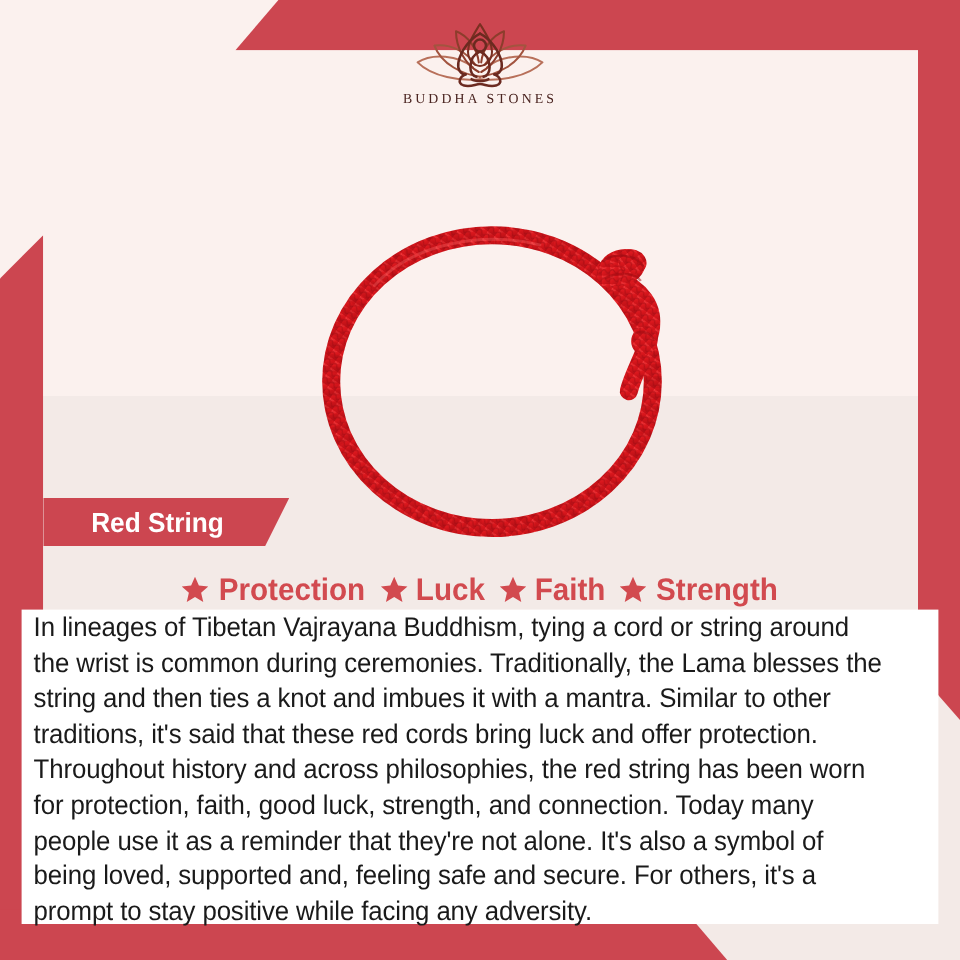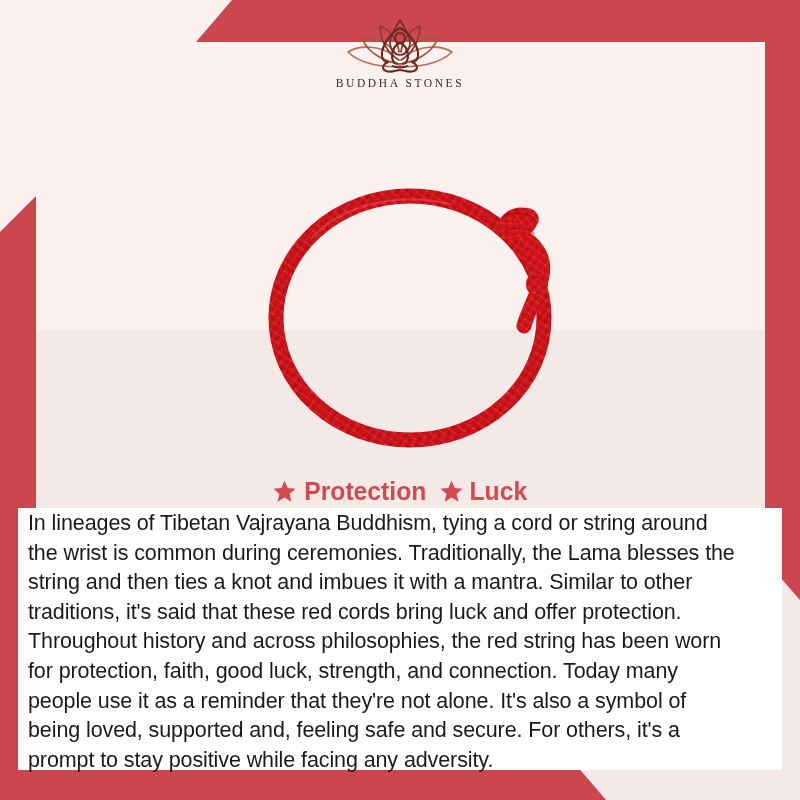--- a/index.html
+++ b/index.html
@@ -281,40 +281,59 @@
 
       <g>
         <ellipse cx="287" cy="124" rx="11" ry="12" fill="url(#braid)" transform="rotate(10 287 124)"></ellipse>
         <path d="M279 118 C 286 114, 293 118, 295 124" stroke="#9d0c12" stroke-width="1.8" fill="none" opacity="0.55"></path>
       </g>
 
       <path d="M62 78 C 92 44, 150 32, 200 44" stroke="#ff6b6b" stroke-width="2.4" fill="none" opacity="0.35" stroke-linecap="round"></path>
     </svg>
   </div>
 
+  <div class="ribbon">
+    <span class="ribbon-text">Red String</span>
+  </div>
 
   <div class="benefits">
     <span class="benefit">
       <span class="star-icon">
         <svg viewBox="0 0 24 24" xmlns="http://www.w3.org/2000/svg">
             <polygon points="12,1.6 15.1,8.6 22.6,9.3 16.9,14.3 18.6,21.8 12,17.8 5.4,21.8 7.1,14.3 1.4,9.3 8.9,8.6" fill="#d24a4f"></polygon>
           </svg>
       </span>
       <span class="benefit-label">Protection</span>
     </span>
 
     <span class="benefit">
       <span class="star-icon">
         <svg viewBox="0 0 24 24" xmlns="http://www.w3.org/2000/svg">
             <polygon points="12,1.6 15.1,8.6 22.6,9.3 16.9,14.3 18.6,21.8 12,17.8 5.4,21.8 7.1,14.3 1.4,9.3 8.9,8.6" fill="#d24a4f"></polygon>
           </svg>
       </span>
       <span class="benefit-label">Luck</span>
     </span>
 
-
+    <span class="benefit">
+      <span class="star-icon">
+        <svg viewBox="0 0 24 24" xmlns="http://www.w3.org/2000/svg">
+            <polygon points="12,1.6 15.1,8.6 22.6,9.3 16.9,14.3 18.6,21.8 12,17.8 5.4,21.8 7.1,14.3 1.4,9.3 8.9,8.6" fill="#d24a4f"></polygon>
+          </svg>
+      </span>
+      <span class="benefit-label">Faith</span>
+    </span>
+
+    <span class="benefit">
+      <span class="star-icon">
+        <svg viewBox="0 0 24 24" xmlns="http://www.w3.org/2000/svg">
+            <polygon points="12,1.6 15.1,8.6 22.6,9.3 16.9,14.3 18.6,21.8 12,17.8 5.4,21.8 7.1,14.3 1.4,9.3 8.9,8.6" fill="#d24a4f"></polygon>
+          </svg>
+      </span>
+      <span class="benefit-label">Strength</span>
+    </span>
 
   </div>
 
   <div class="body-card"></div>
   <div class="body-text">In lineages of Tibetan Vajrayana Buddhism, tying a cord or string around the wrist is common during ceremonies. Traditionally, the Lama blesses the string and then ties a knot and imbues it with a mantra. Similar to other traditions, it's said that these red cords bring luck and offer protection. Throughout history and across philosophies, the red string has been worn for protection, faith, good luck, strength, and connection. Today many people use it as a reminder that they're not alone. It's also a symbol of being loved, supported and, feeling safe and secure. For others, it's a prompt to stay positive while facing any adversity.</div>
 
 </div>
 
 </body></html>

